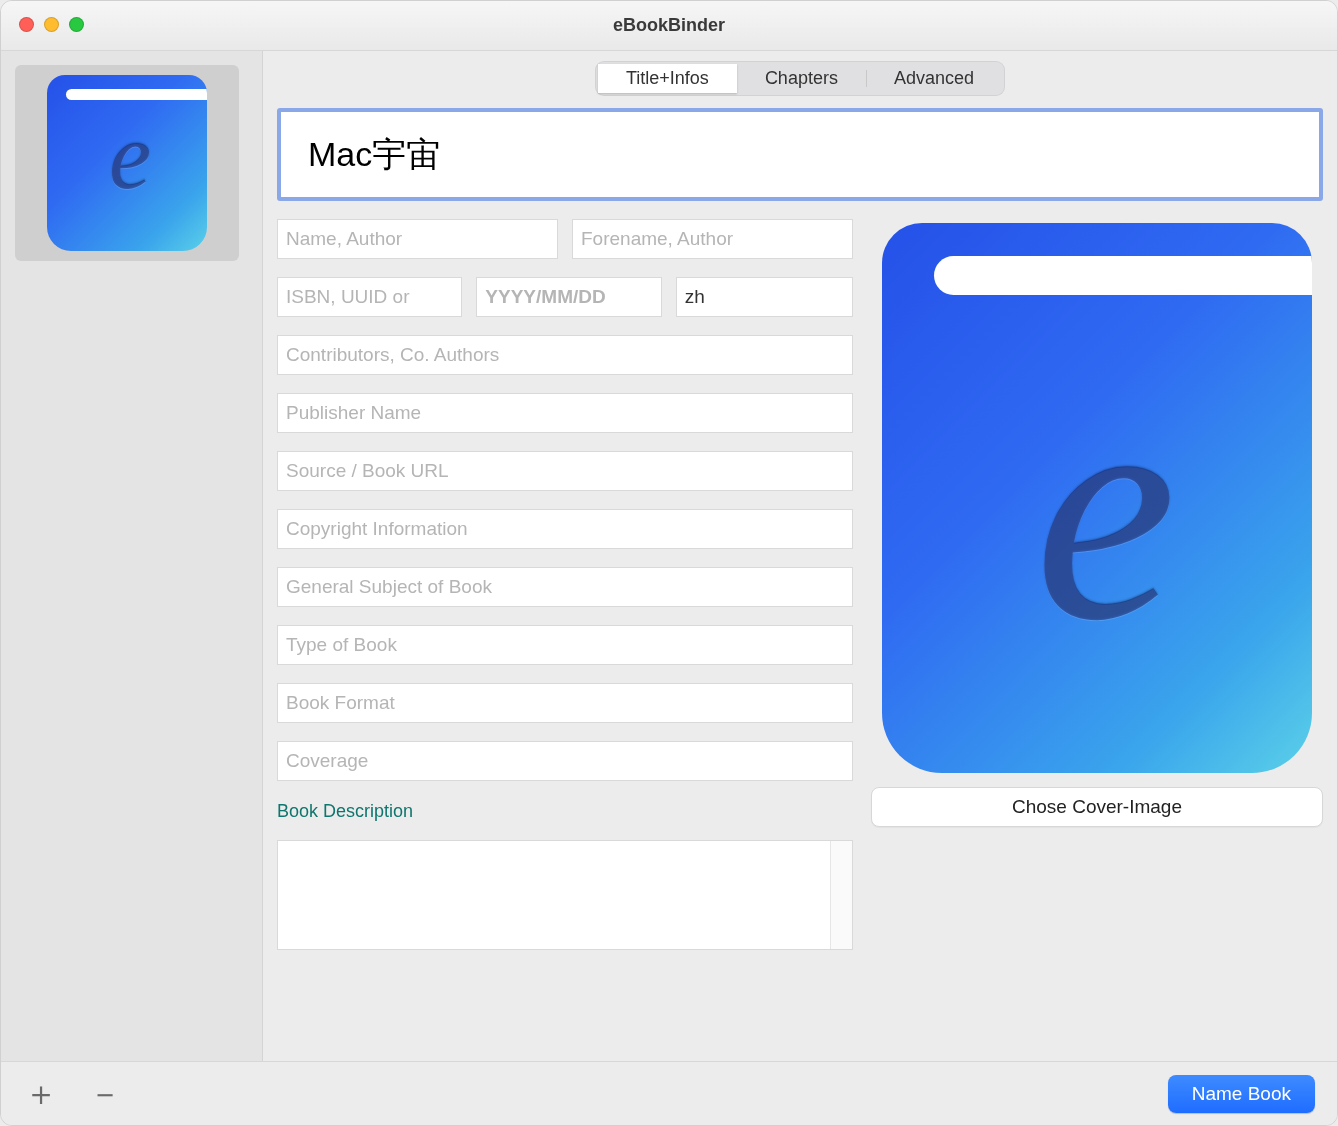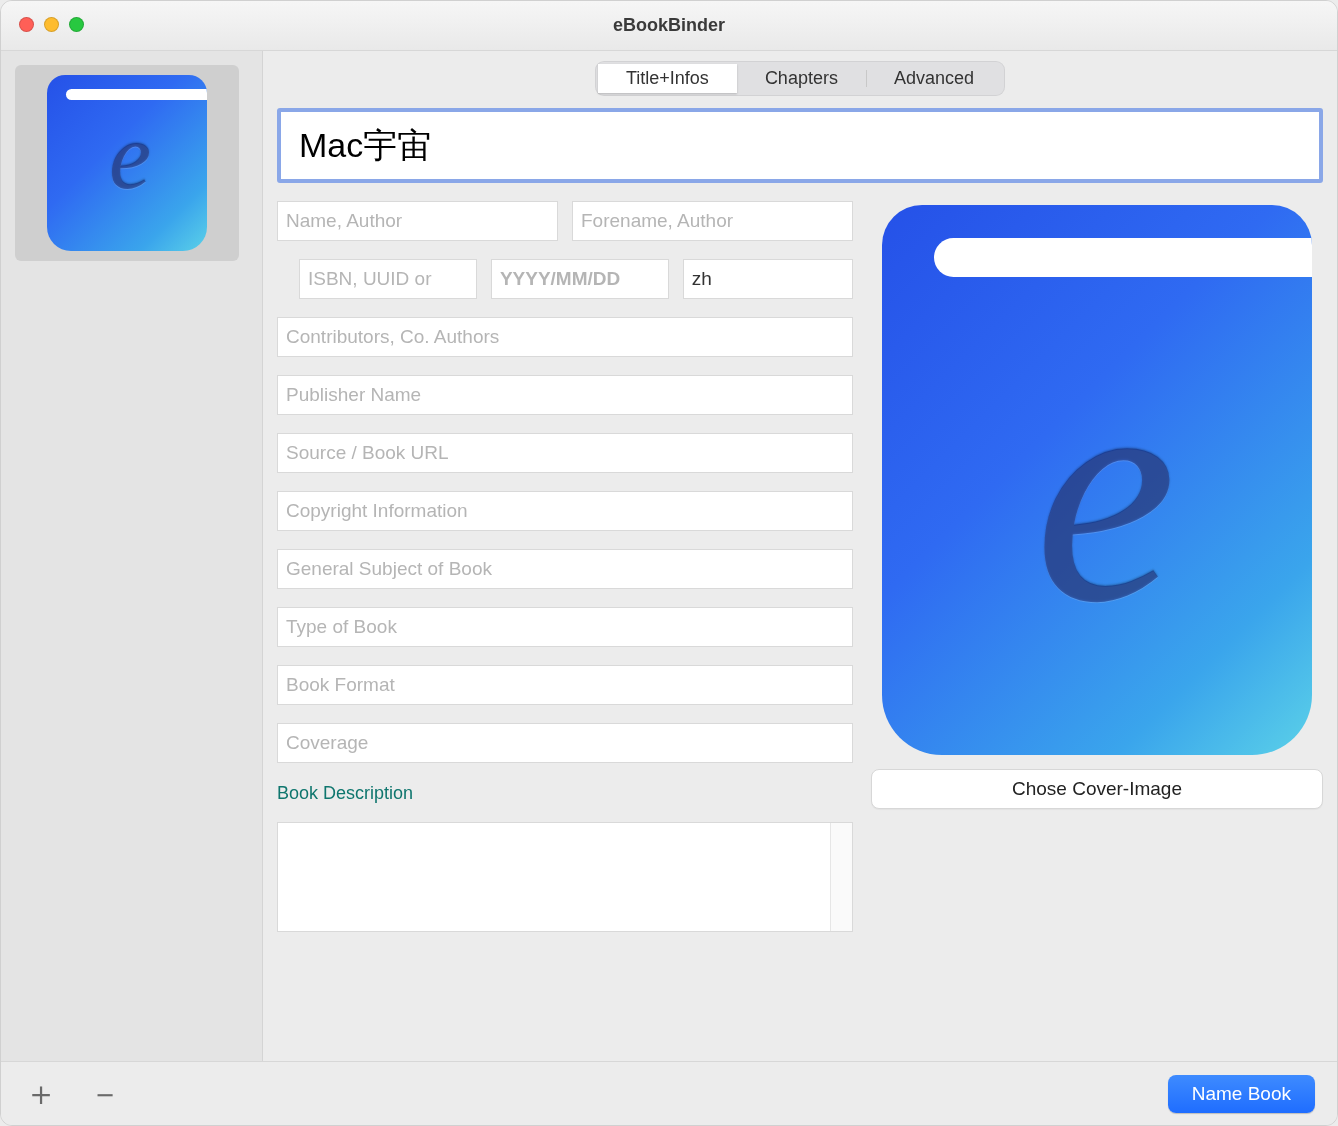--- a/index.html
+++ b/index.html
@@ -86,21 +86,21 @@
   .segmented .seg.active {
     background:#fff; box-shadow: 0 1px 2px rgba(0,0,0,.18);
   }
   .segmented .seg.active + .seg::before,
   .segmented .seg.active::before { display:none; }
 
   .content-row { display:flex; gap:18px; flex:1 1 auto; min-height:0; }
   .form-col { display:flex; flex-direction:column; gap:18px; width:576px; }
 
   .title-input-wrap {
-    border: 4px solid #8aa7e8; border-radius:3px; padding:8px;
+    border: 4px solid #8aa7e8; border-radius:3px; padding:17px;
     background:#fff;
   }
   input.title-input {
     width:100%; border:none; outline:none; background:#fff;
     font-size:34px; padding:6px 10px;
   }
 
   input.field {
     height:40px; font-size:19px; padding: 4px 8px;
     border:1px solid #d9d9d9; background:#fff; color:#333;
@@ -185,21 +185,21 @@
       <div class="content-row">
 
         <div class="form-col">
 
           <div class="row">
             <input class="field" type="text" placeholder="Name, Author" style="">
             <input class="field" type="text" placeholder="Forename, Author" style="">
           </div>
 
           <div class="row">
-            <input class="field" type="text" style="flex: 1.05 1 0%; margin-left: 22px;" placeholder="ISBN, UUID or">
+            <input class="field" type="text" style="flex: 1.05 1 0%;" placeholder="ISBN, UUID or">
             <input class="field" type="text" style="flex: 1.05 1 0%; font-weight: bold;" placeholder="YYYY/MM/DD">
             <input class="field" type="text" style="flex: 1 1 0%;" value="zh">
           </div>
 
           <input class="field" type="text" placeholder="Contributors, Co. Authors" style="">
           <input class="field" type="text" placeholder="Publisher Name" style="">
           <input class="field" type="text" placeholder="Source / Book URL" style="">
           <input class="field" type="text" placeholder="Copyright Information" style="">
           <input class="field" type="text" placeholder="General Subject of Book" style="">
           <input class="field" type="text" placeholder="Type of Book" style="">

